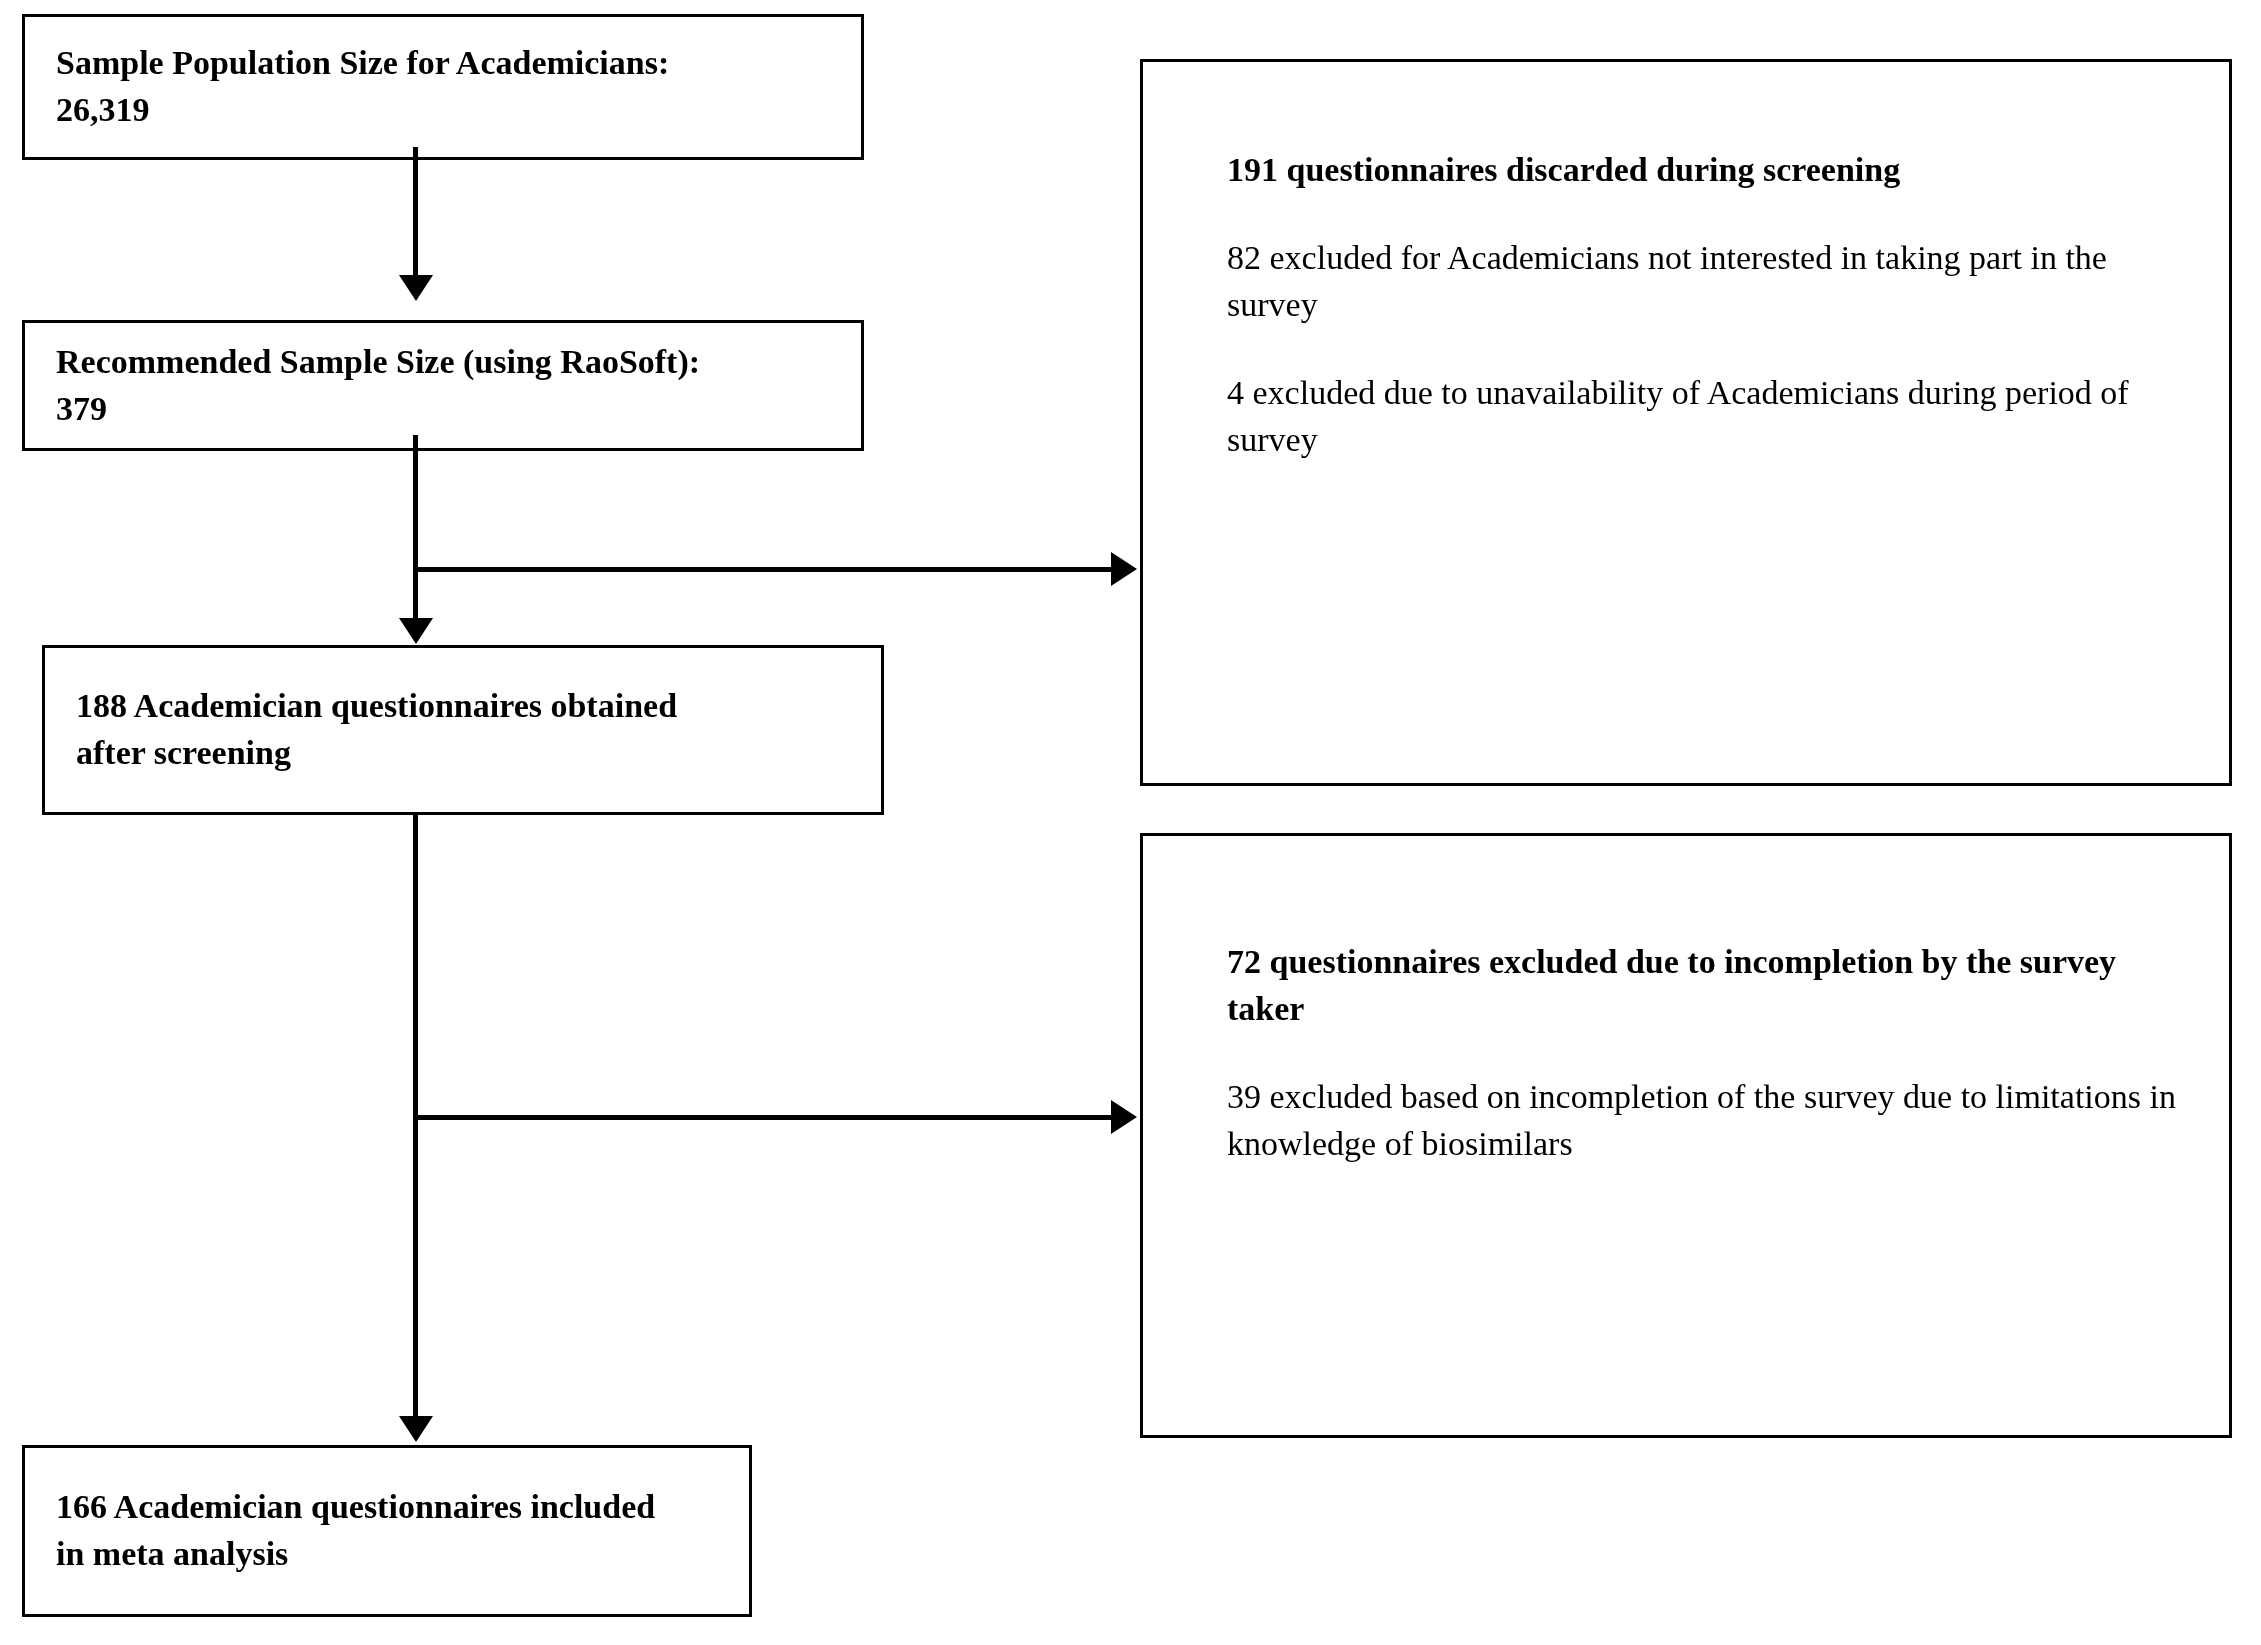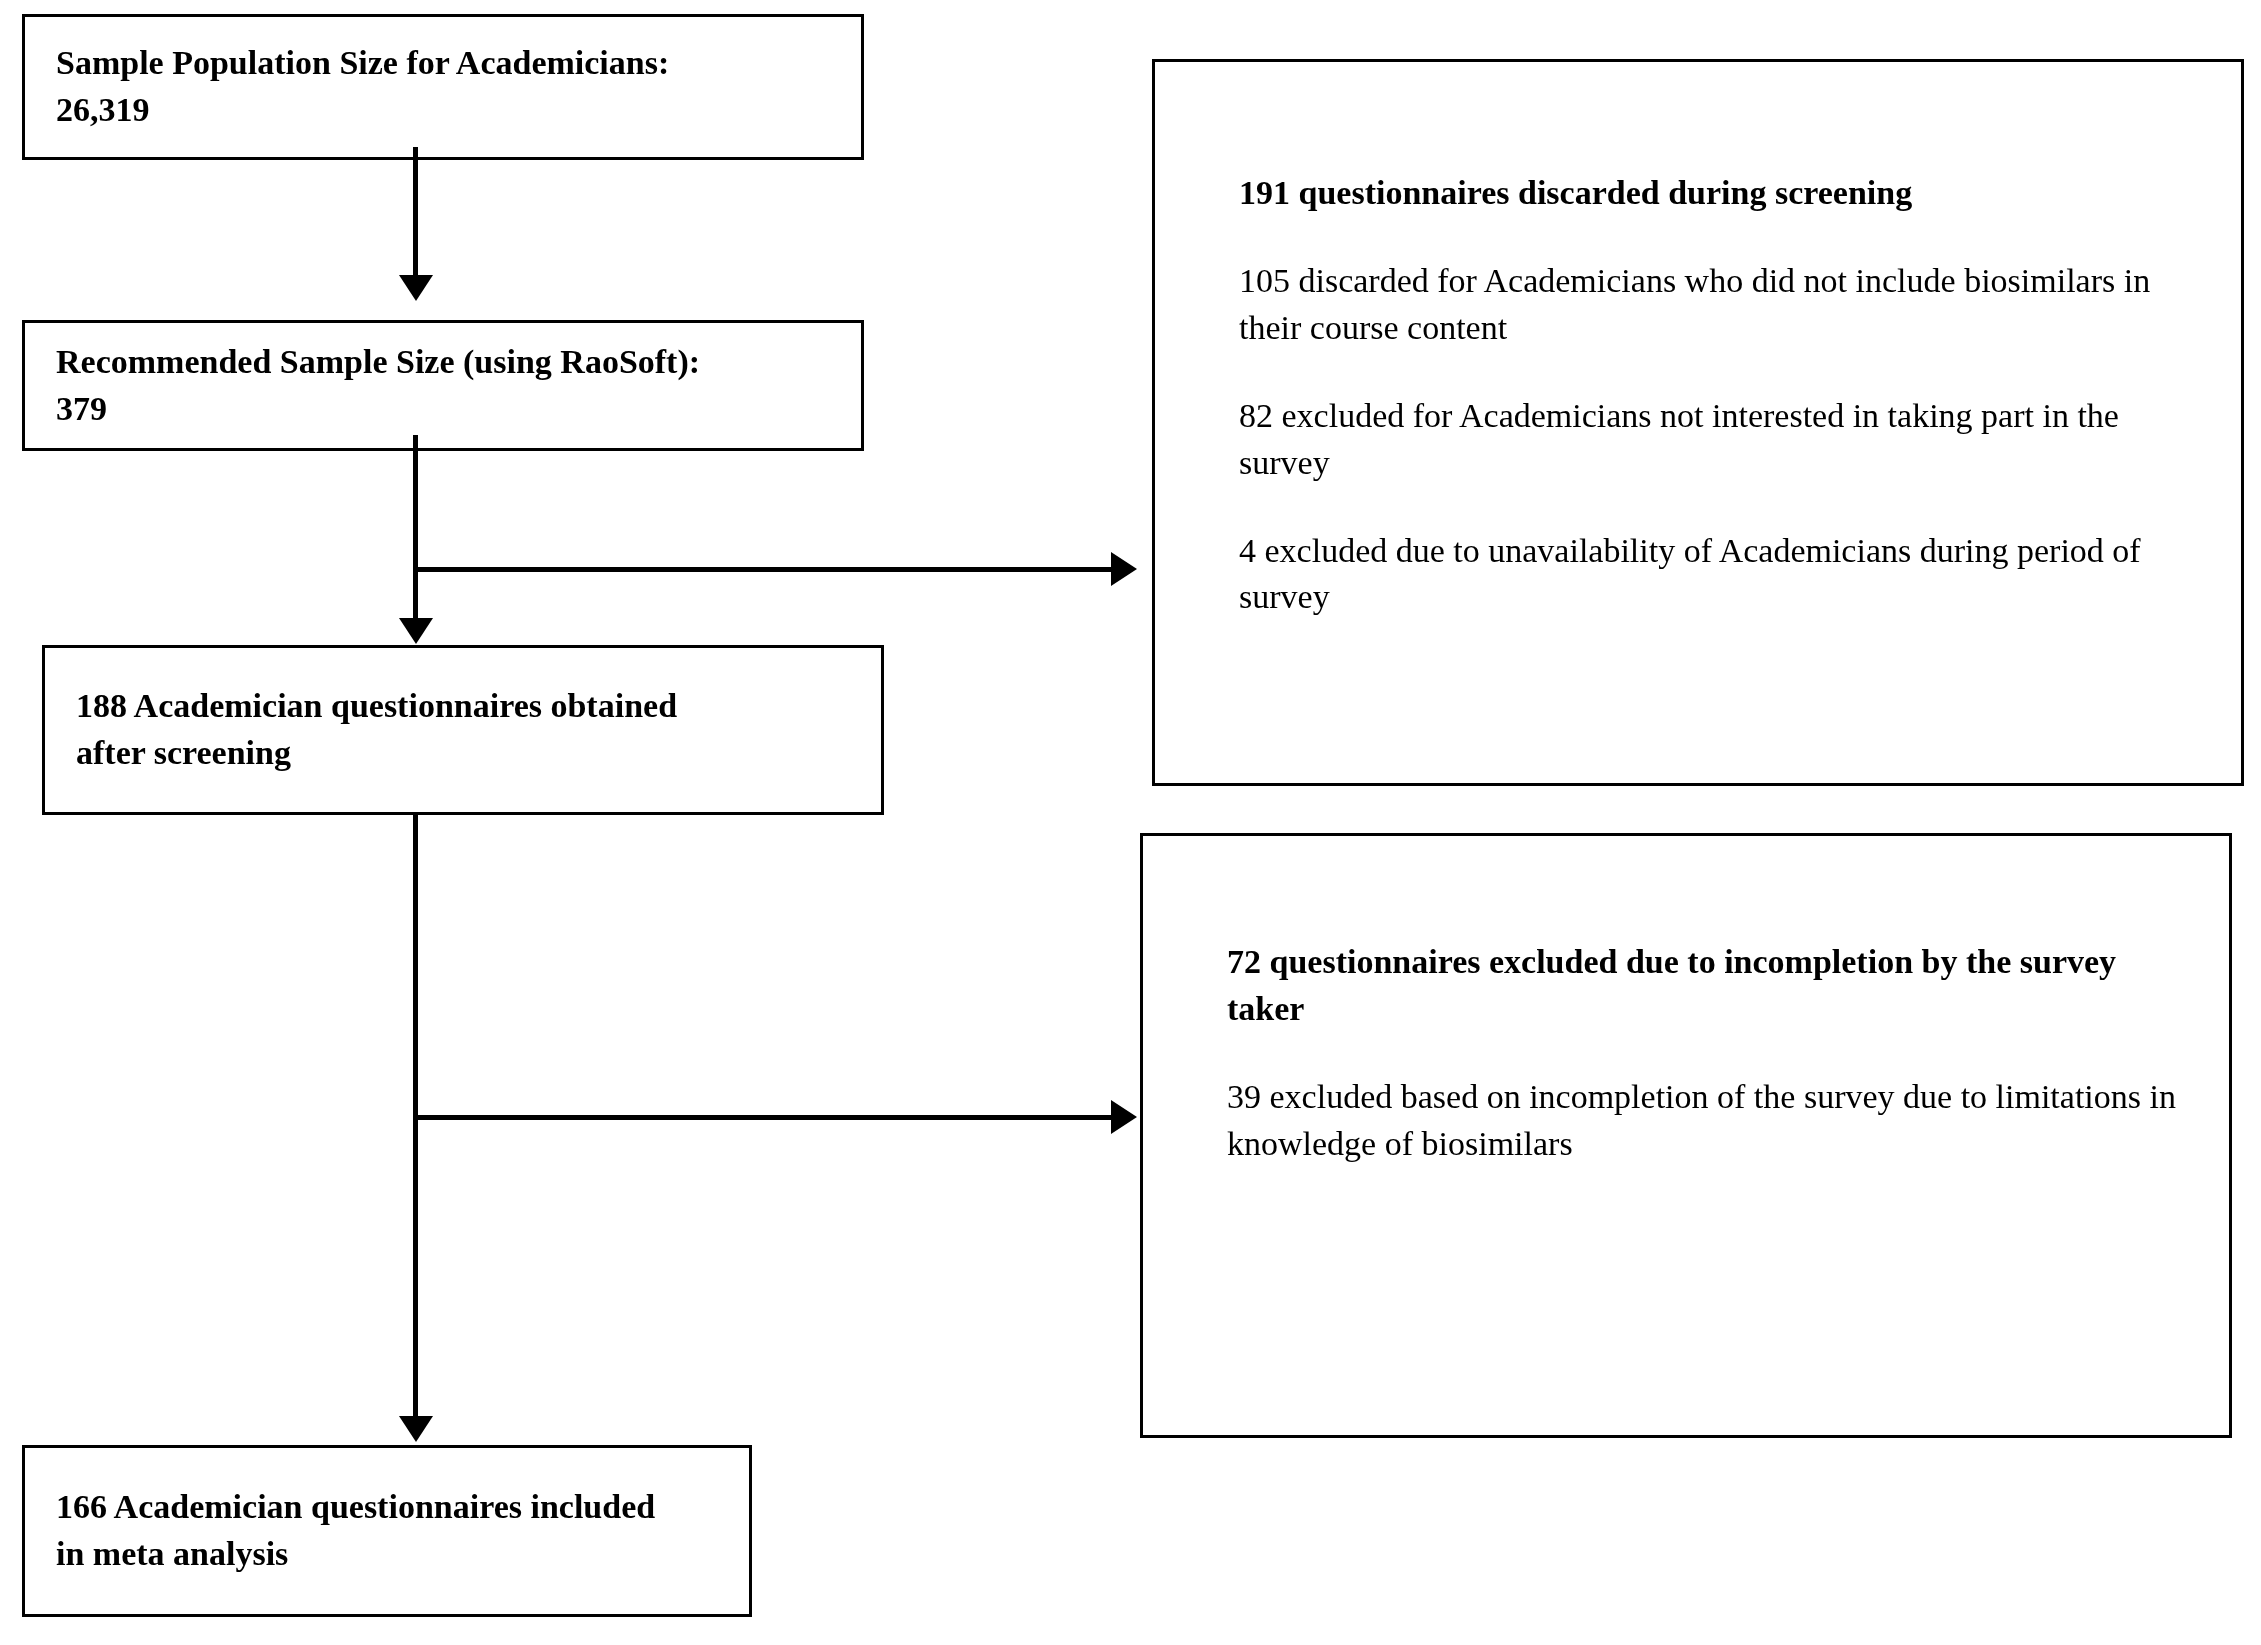--- a/index.html
+++ b/index.html
@@ -43,22 +43,21 @@
 
   
   #box-sample-population { left: 22px;  top: 14px;   width: 842px; height: 146px; }
   #box-recommended-size  { left: 22px;  top: 304px;  width: 842px; height: 131px; margin-top: 16px; }
   #box-obtained          { left: 22px;  top: 645px;  width: 842px; height: 170px; margin-left: 20px; }
   #box-included          { left: 22px;  top: 1445px; width: 730px; height: 172px; }
 
   
   #box-discarded {
     left: 1140px; top: 59px; width: 1092px; height: 727px;
-    padding-top: 108px;
-    margin-left: 12px;
+    padding-top: 85px;
   }
   #box-incomplete {
     left: 1140px; top: 833px; width: 1092px; height: 605px;
     padding-top: 103px;
   }
   .right-box .box-text { padding: 0 48px 0 84px; }
   .right-box .para + .para { margin-top: 41px; }
 
   
   .vline {
@@ -128,21 +127,20 @@
 after screening</div>
   </div>
 
   <div class="flow-box" id="box-included">
     <div class="box-text bold">166 Academician questionnaires included
 in meta analysis</div>
   </div>
 
   <div class="flow-box right-box" id="box-discarded">
     <div class="box-text bold para">191 questionnaires discarded during screening</div>
-    <div class="box-text para">105 discarded for Academicians who did not include biosimilars in their course content</div>
     <div class="box-text para">82 excluded for Academicians not interested in taking part in the survey</div>
     <div class="box-text para">4 excluded due to unavailability of Academicians during period of survey</div>
   </div>
 
   <div class="flow-box right-box" id="box-incomplete">
     <div class="box-text bold para">72 questionnaires excluded due to incompletion by the survey taker</div>
     <div class="box-text para">39 excluded based on incompletion of the survey due to limitations in knowledge of biosimilars</div>
   </div>
 
   <div class="vline" id="conn1-line"></div>

